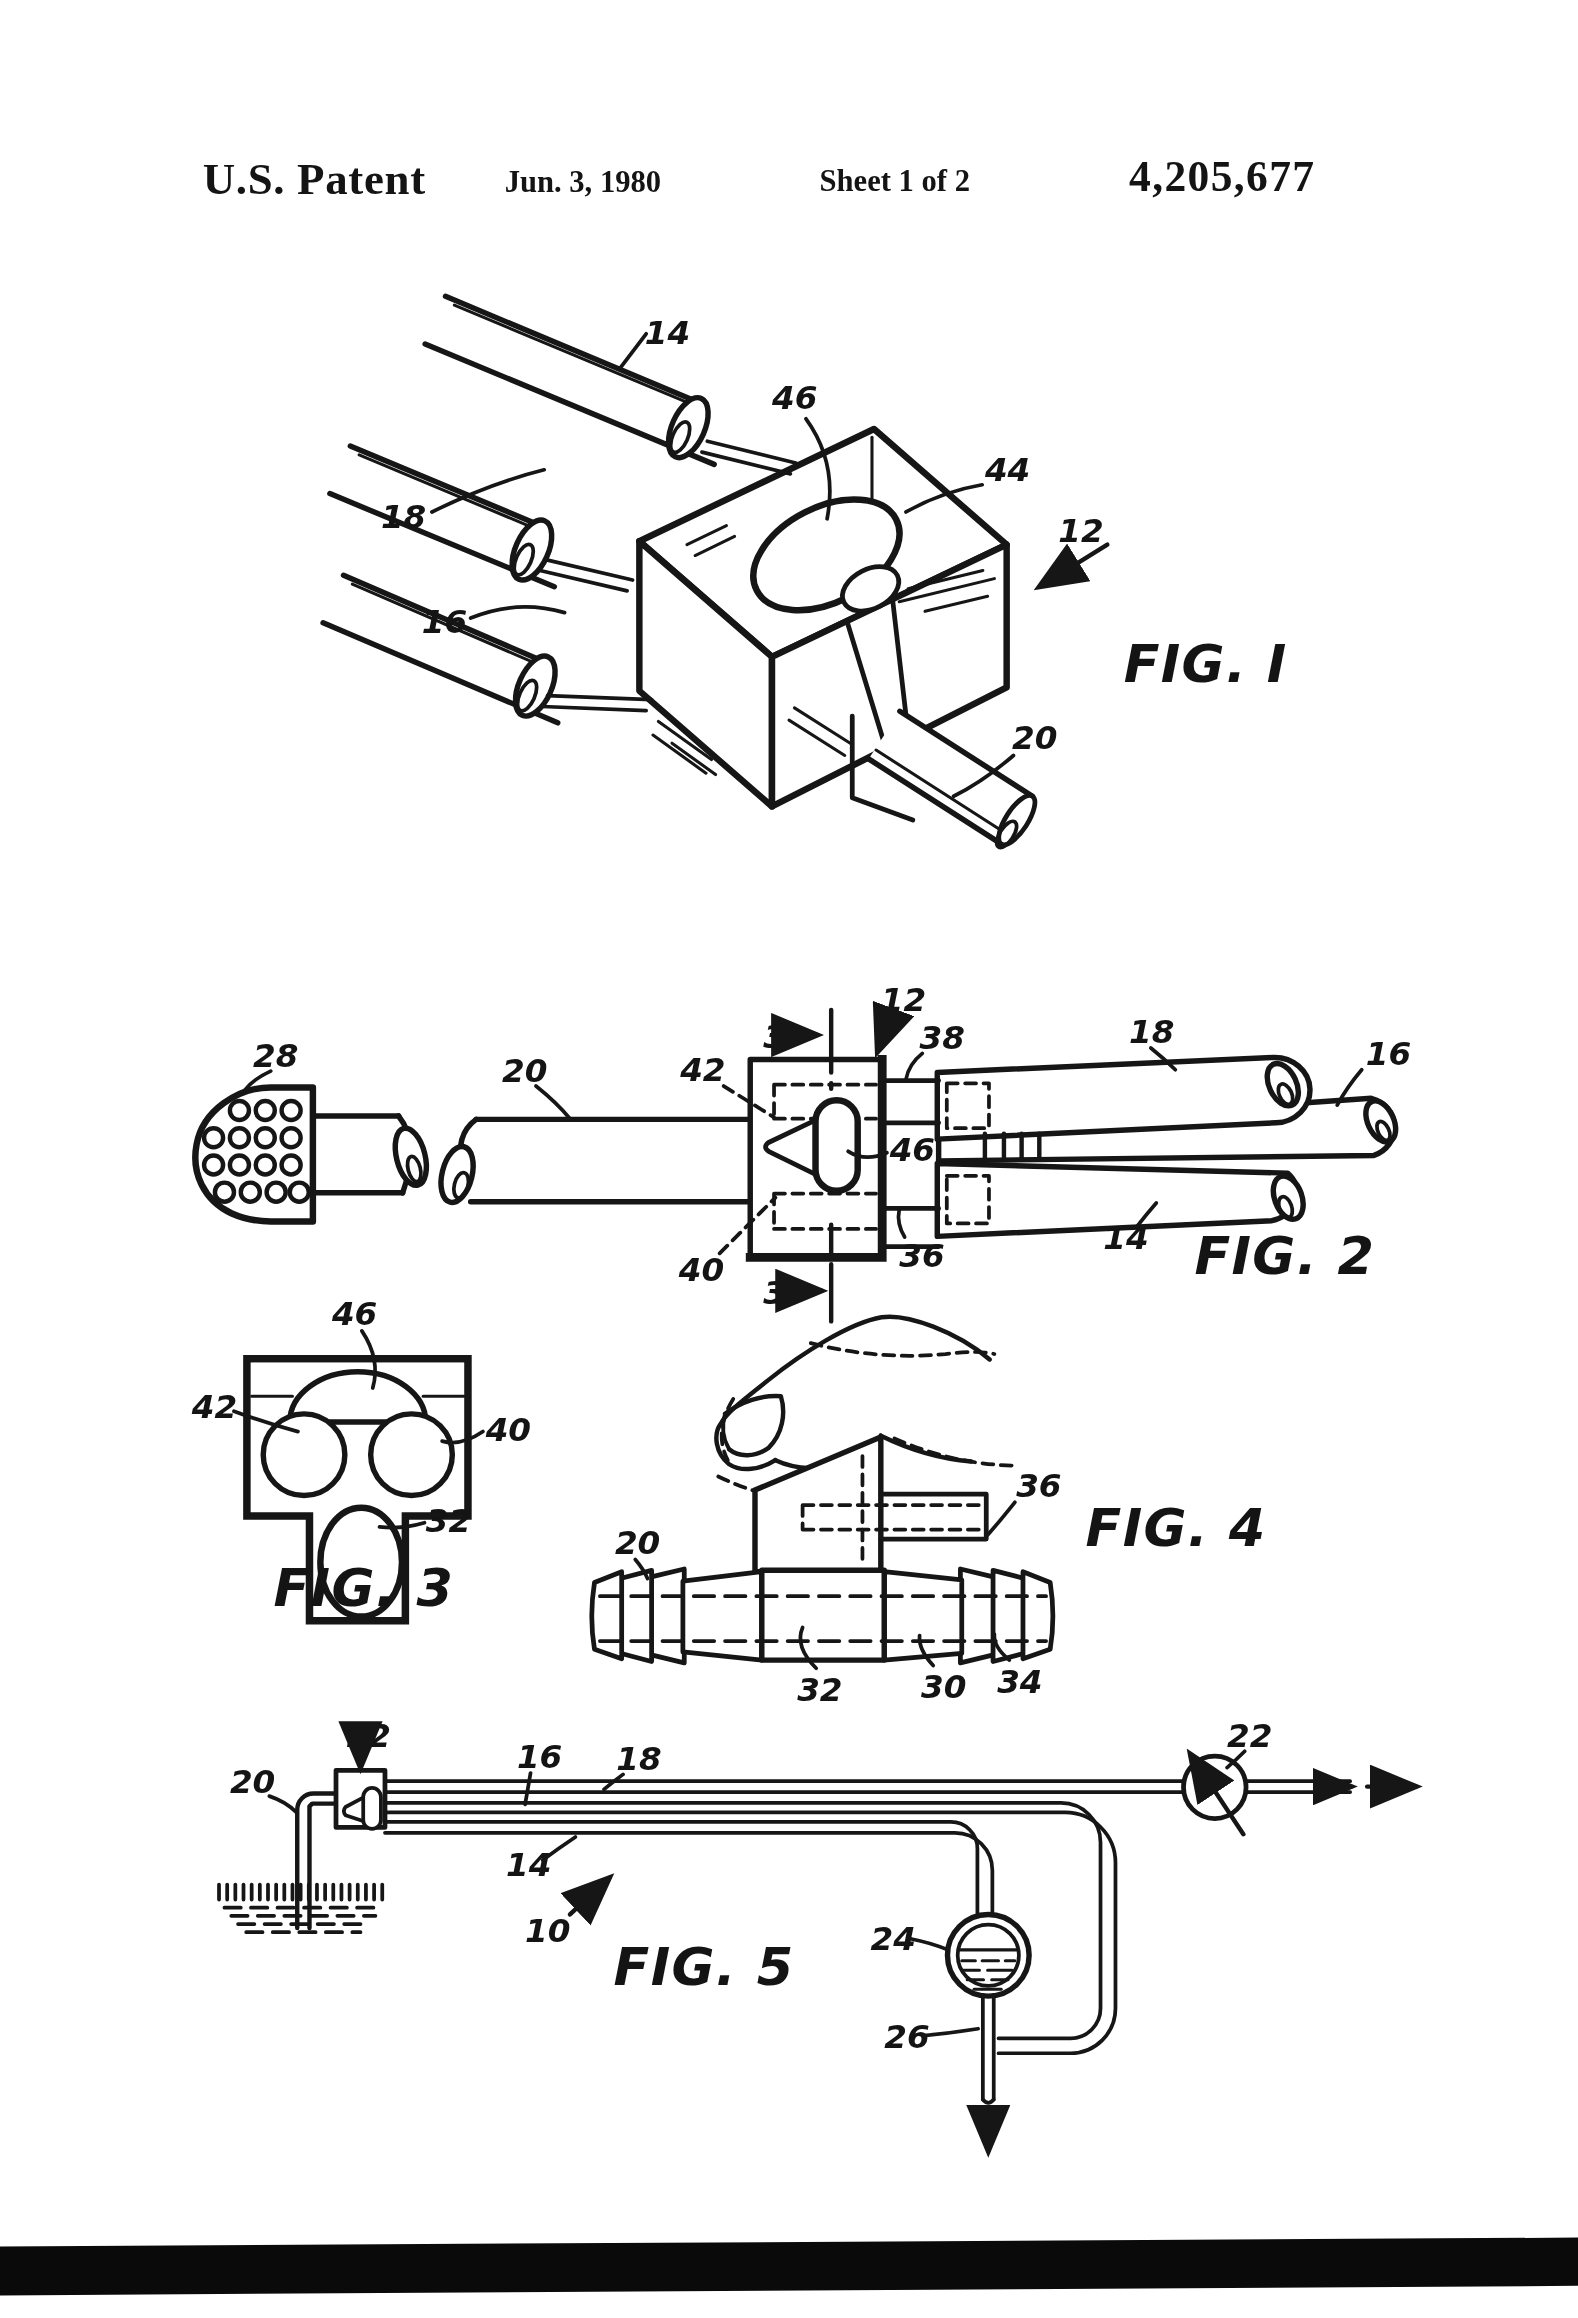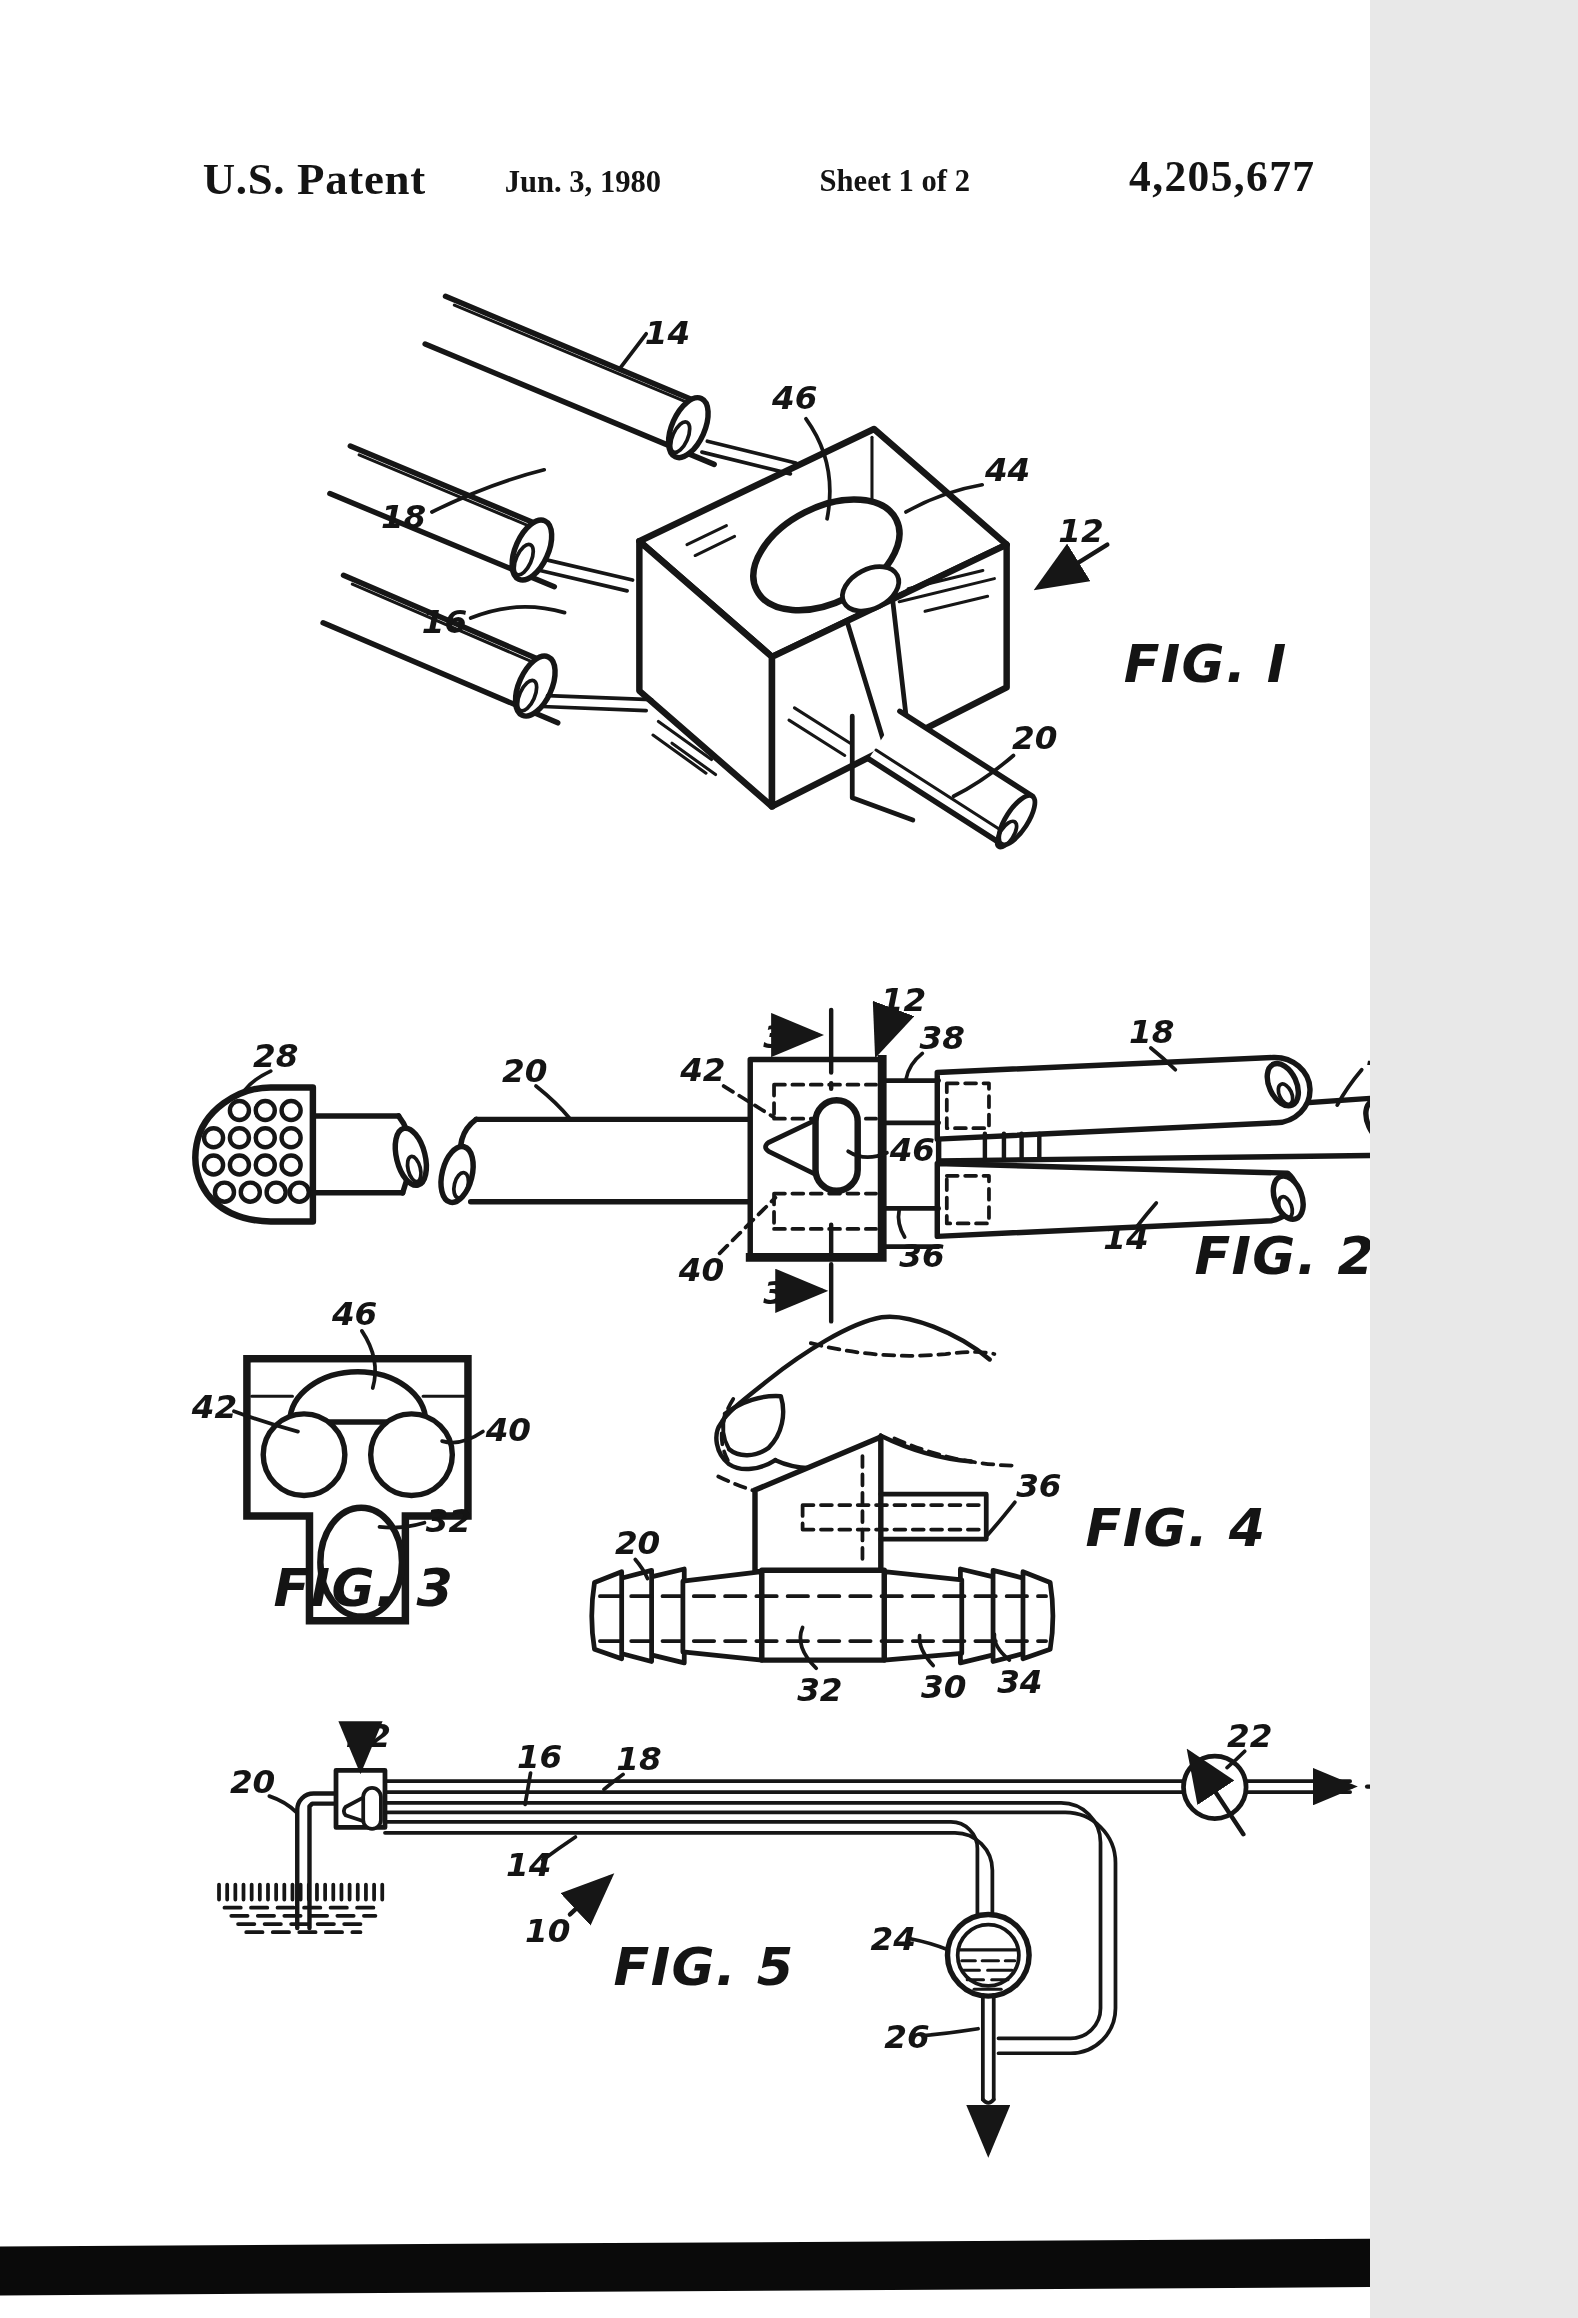--- a/index.html
+++ b/index.html
@@ -1,16 +1,16 @@
 <!DOCTYPE html>
 <html style="font-size:11px"><head>
 <meta charset="utf-8">
 <style>
   html,body{margin:0;padding:0;background:#e8e8e8;}
-  #page{position:relative;width:1370px;height:2319px;background:#ffffff;overflow:hidden;font-family:"Liberation Serif",serif;}
+  #page{position:relative;width:1578px;height:2319px;background:#ffffff;overflow:hidden;font-family:"Liberation Serif",serif;}
   svg{position:absolute;left:0;top:0;}
   
   .k  {stroke:#161616;fill:none;stroke-width:8;stroke-linecap:round;stroke-linejoin:round;}
   .k4 {stroke:#161616;fill:none;stroke-width:4.5;stroke-linecap:round;}
   .k5 {stroke:#161616;fill:none;stroke-width:5.5;stroke-linecap:round;stroke-linejoin:round;}
   .k6 {stroke:#161616;fill:none;stroke-width:6.5;stroke-linecap:round;stroke-linejoin:round;}
   .k7 {stroke:#161616;fill:none;stroke-width:7;stroke-linecap:round;stroke-linejoin:round;}
   .k9 {stroke:#161616;fill:none;stroke-width:9.5;stroke-linecap:round;stroke-linejoin:round;}
   .k11{stroke:#161616;fill:none;stroke-width:11;stroke-linecap:square;stroke-linejoin:miter;}
   .k13{stroke:#161616;fill:none;stroke-width:13;stroke-linecap:square;}

